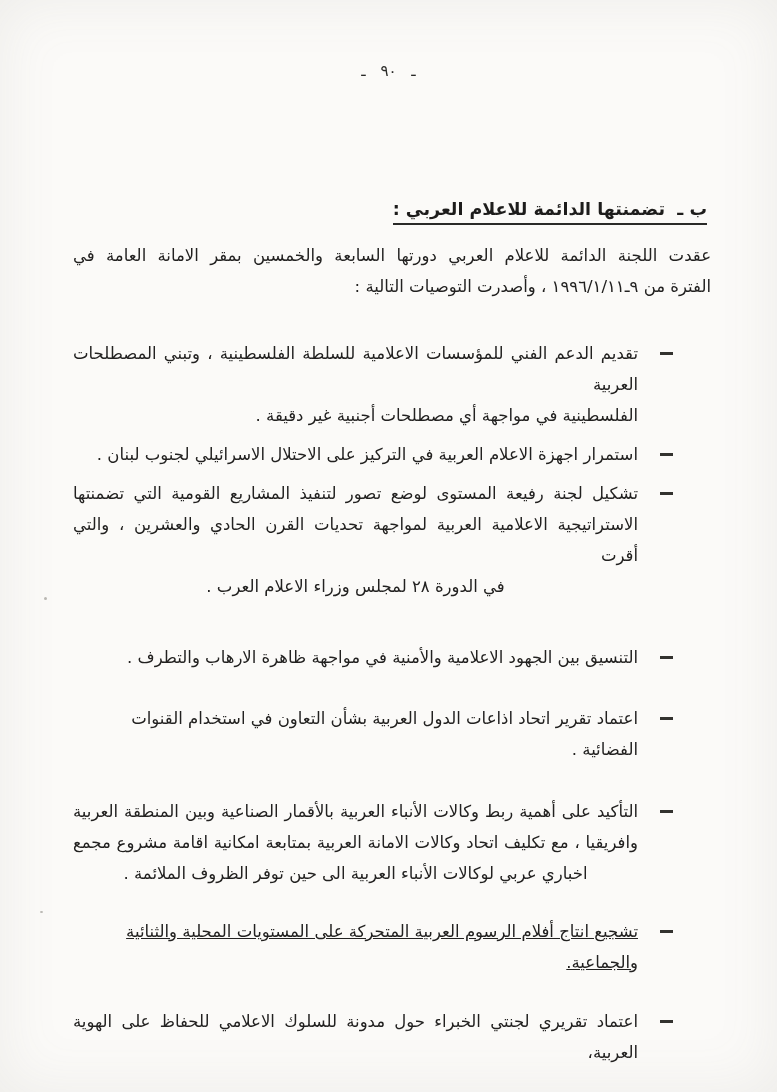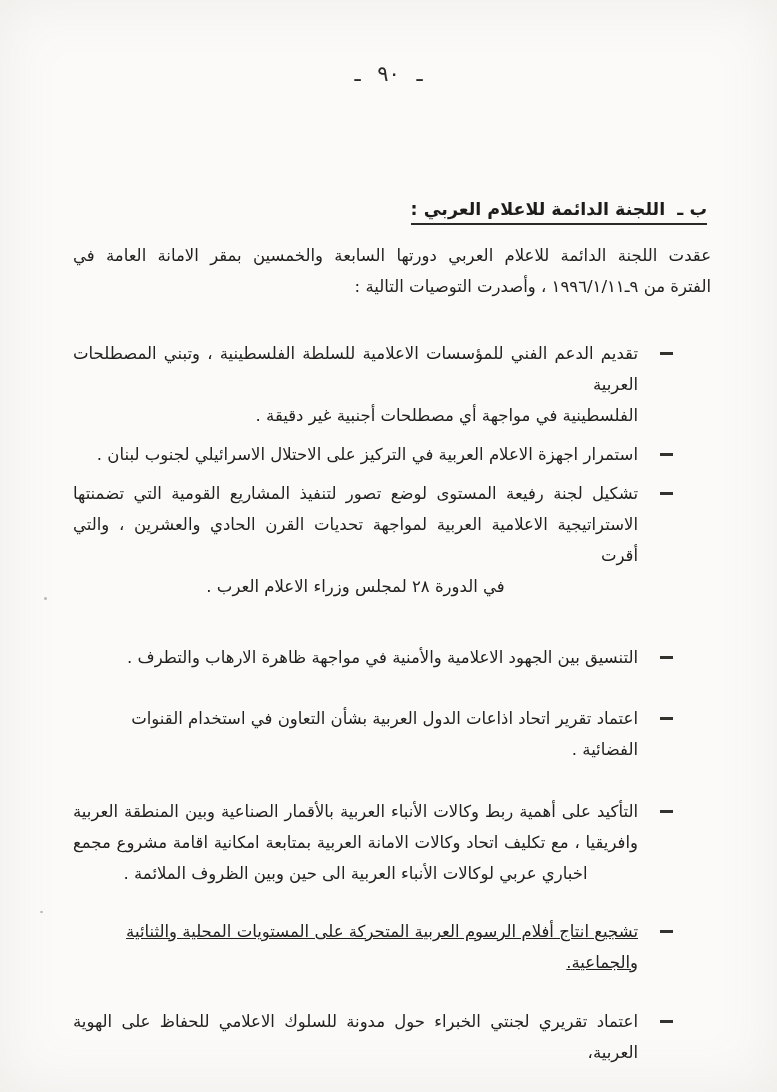--- a/index.html
+++ b/index.html
@@ -14,21 +14,21 @@
     background:#fbfaf8;
     color:#222120;
     direction:rtl;
     overflow:hidden;
     box-shadow:inset 0 0 60px rgba(120,115,105,0.10);
   }
   .page-number{
     position:absolute;
     top:62px;left:0;right:0;
     text-align:center;
-    font-size:21px;
+    font-size:15px;
     letter-spacing:1px;
     word-spacing:10px;
     color:#2a2a28;
   }
   .heading{
     position:absolute;
     top:199px;
     right:70px;
     font-size:17.5px;
     font-weight:bold;
@@ -76,21 +76,21 @@
   
   .speck{ position:absolute; background:#b9b7b2; border-radius:50%; }
 </style>
 </head>
 <body>
 
 <div class="page">
 
   <div class="page-number">ـ ٩٠ ـ</div>
 
-  <div class="heading">ب ـ  اللجنة الدائمة للاعلام العربي :</div>
+  <div class="heading">ب ـ  تضمنتها الدائمة للاعلام العربي :</div>
 
   <div class="intro">
     <div class="line j">عقدت اللجنة الدائمة للاعلام العربي دورتها السابعة والخمسين بمقر الامانة العامة في</div>
     <div class="line r">الفترة من ٩ـ١٩٩٦/١/١١ ، وأصدرت التوصيات التالية :</div>
   </div>
 
   <div class="bullets" id="bullets">
       <div class="bullet">
         <span class="dash"></span>
         <div class="line j">تقديم الدعم الفني للمؤسسات الاعلامية للسلطة الفلسطينية ، وتبني المصطلحات العربية</div>
@@ -111,21 +111,21 @@
         <div class="line r">التنسيق بين الجهود الاعلامية والأمنية في مواجهة ظاهرة الارهاب والتطرف .</div>
       </div>
       <div class="bullet">
         <span class="dash"></span>
         <div class="line r">اعتماد تقرير اتحاد اذاعات الدول العربية بشأن التعاون في استخدام القنوات الفضائية .</div>
       </div>
       <div class="bullet">
         <span class="dash"></span>
         <div class="line j">التأكيد على أهمية ربط وكالات الأنباء العربية بالأقمار الصناعية وبين المنطقة العربية</div>
         <div class="line j">وافريقيا ، مع تكليف اتحاد وكالات الامانة العربية بمتابعة امكانية اقامة مشروع مجمع</div>
-        <div class="line c">اخباري عربي لوكالات الأنباء العربية الى حين وبين الظروف الملائمة .</div>
+        <div class="line c">اخباري عربي لوكالات الأنباء العربية الى حين توفر الظروف الملائمة .</div>
       </div>
       <div class="bullet">
         <span class="dash"></span>
         <div class="line r">تشجيع انتاج أفلام الرسوم العربية المتحركة على المستويات المحلية والثنائية والجماعية.</div>
       </div>
       <div class="bullet">
         <span class="dash"></span>
         <div class="line j">اعتماد تقريري لجنتي الخبراء حول مدونة للسلوك الاعلامي للحفاظ على الهوية العربية،</div>
       </div>
     </div>

